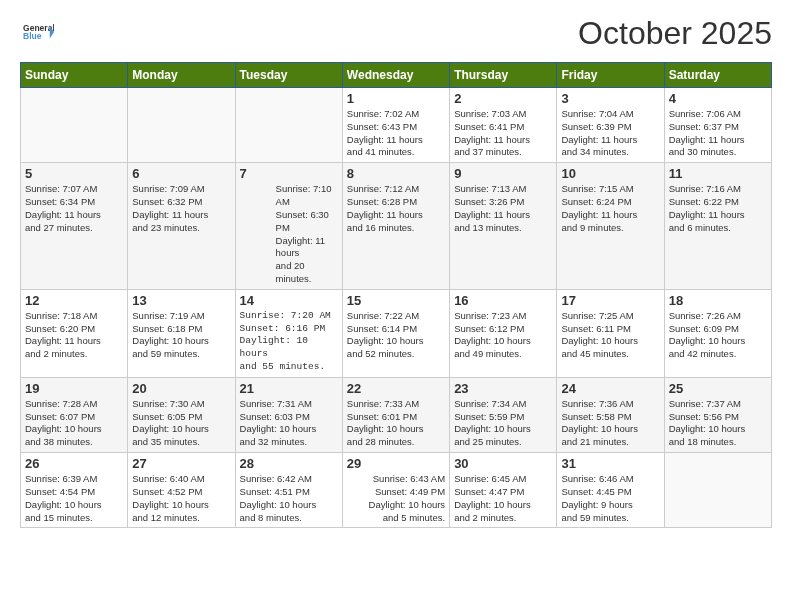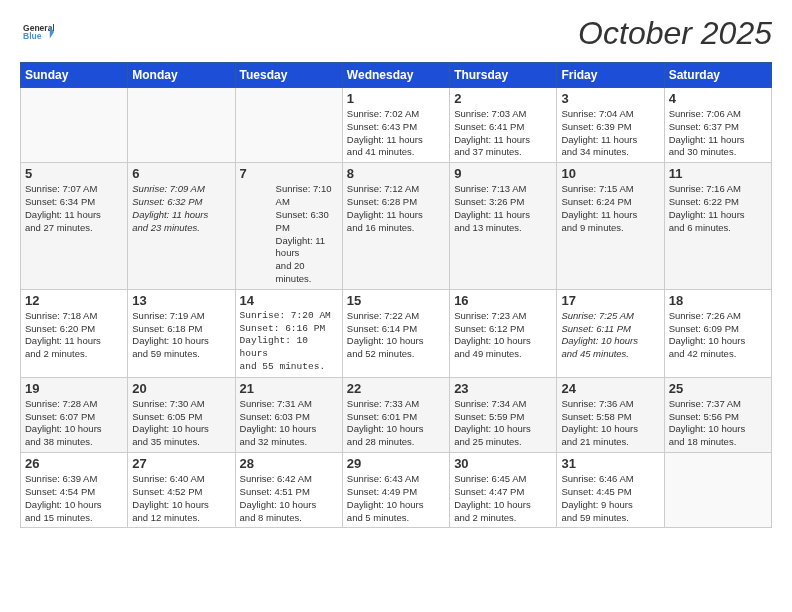--- a/index.html
+++ b/index.html
@@ -26,39 +26,38 @@
       display: flex;
       align-items: center;
       gap: 0px;
     }
     .logo-icon {
       width: 32px;
       height: 32px;
       margin-left: 2px;
     }
     .title-block {
-      font-style: italic;
     }
     .month-title {
       font-size: 32px;
       font-weight: 300;
       color: #333;
       line-height: 1.1;
     }
     .location-title {
       font-size: 14px;
       color: #555;
     }
     .calendar {
       width: 100%;
       border-collapse: collapse;
       border: 1px solid #ccc;
     }
     .calendar th {
-      background: #1d4ed8;
+      background: #4d7c0f;
       color: #fff;
       font-size: 12px;
       font-weight: bold;
       padding: 5px 4px;
       text-align: left;
       border: 1px solid #2a5a9a;
     }
     .calendar td {
       border: 1px solid #ccc;
       vertical-align: top;
@@ -157,21 +156,21 @@
         <tr>
           <td>
             <span class="day-num">5</span>
             <div class="day-info" style="white-space: pre-line;">Sunrise: 7:07 AM
 Sunset: 6:34 PM
 Daylight: 11 hours
 and 27 minutes.</div>
           </td>
           <td>
             <span class="day-num">6</span>
-            <div class="day-info" style="white-space: pre-line; font-style: italic;">Sunrise: 7:09 AM
+            <div class="day-info" style="white-space: pre-line;">Sunrise: 7:09 AM
 Sunset: 6:32 PM
 Daylight: 11 hours
 and 23 minutes.</div>
           </td>
           <td>
             <span class="day-num">7</span>
             <div class="day-info" style="white-space: pre-line; margin-left: 36px;">Sunrise: 7:10 AM
 Sunset: 6:30 PM
 Daylight: 11 hours
 and 20 minutes.</div>
@@ -236,21 +235,21 @@
           </td>
           <td>
             <span class="day-num">16</span>
             <div class="day-info" style="white-space: pre-line;">Sunrise: 7:23 AM
 Sunset: 6:12 PM
 Daylight: 10 hours
 and 49 minutes.</div>
           </td>
           <td>
             <span class="day-num">17</span>
-            <div class="day-info" style="white-space: pre-line; font-style: italic;">Sunrise: 7:25 AM
+            <div class="day-info" style="white-space: pre-line;">Sunrise: 7:25 AM
 Sunset: 6:11 PM
 Daylight: 10 hours
 and 45 minutes.</div>
           </td>
           <td>
             <span class="day-num">18</span>
             <div class="day-info" style="white-space: pre-line;">Sunrise: 7:26 AM
 Sunset: 6:09 PM
 Daylight: 10 hours
 and 42 minutes.</div>
@@ -324,21 +323,21 @@
           </td>
           <td>
             <span class="day-num">28</span>
             <div class="day-info" style="white-space: pre-line;">Sunrise: 6:42 AM
 Sunset: 4:51 PM
 Daylight: 10 hours
 and 8 minutes.</div>
           </td>
           <td>
             <span class="day-num">29</span>
-            <div class="day-info" style="white-space: pre-line;">Sunrise: 6:43 AM
+            <div class="day-info" style="white-space: pre-line; text-align: right;">Sunrise: 6:43 AM
 Sunset: 4:49 PM
 Daylight: 10 hours
 and 5 minutes.</div>
           </td>
           <td>
             <span class="day-num">30</span>
             <div class="day-info" style="white-space: pre-line;">Sunrise: 6:45 AM
 Sunset: 4:47 PM
 Daylight: 10 hours
 and 2 minutes.</div>

